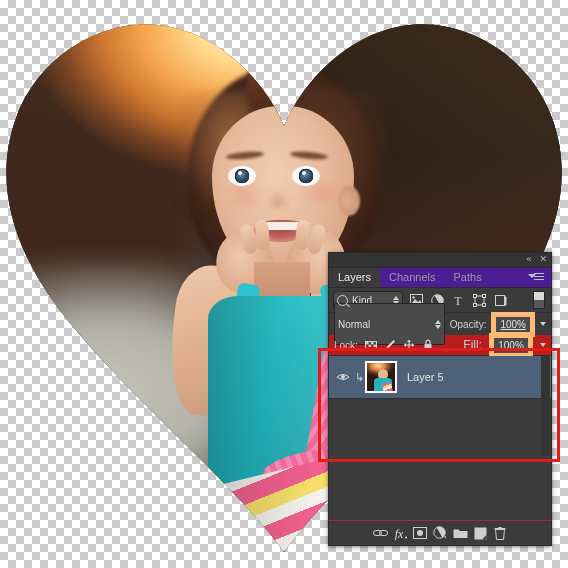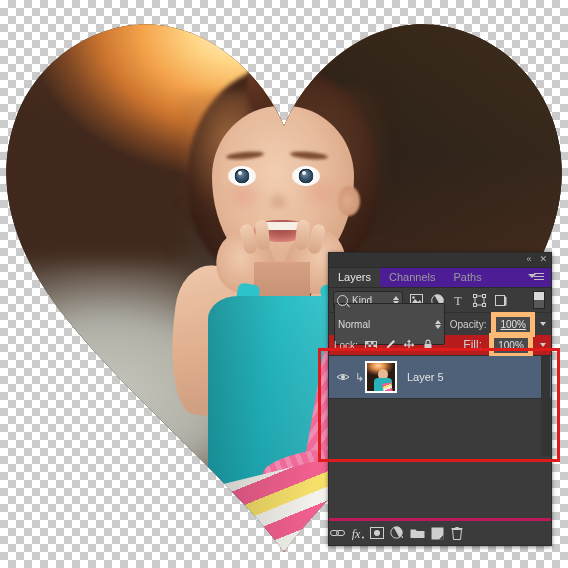--- a/index.html
+++ b/index.html
@@ -322,22 +322,22 @@
     position:relative;
   }
   .layer-name { margin-left:10px; font-size:11px; color:#e4e4e4; }
   .layer-name.underline { text-decoration: underline; }
   .vec-mask-ico { position:absolute; right:-1px; bottom:-1px; width:13px; height:13px; }
 
   .scrollbar { position:absolute; right:1px; top:0; width:9px; height:100%; background:#343434; }
 
   .panel-bottom {
     position:absolute; left:0; bottom:0; width:100%; height:24px;
-    background:#3b3b3b; border-top:3px solid #be185d;
-    display:flex; align-items:center; justify-content:flex-start; gap:4px;
+    background:#3b3b3b; border-top:1px solid #be185d;
+    display:flex; align-items:center; justify-content:center; gap:4px;
   }
   .pb-ico { width:16px; height:16px; display:flex; align-items:center; justify-content:center; cursor:pointer; color:#cfcfcf; }
 
   
   #red-rect {
     position:absolute;
     left:318px; top:348px;
     width:242px; height:114px;
     border:3px solid #e01b1b;
     box-sizing:border-box;

